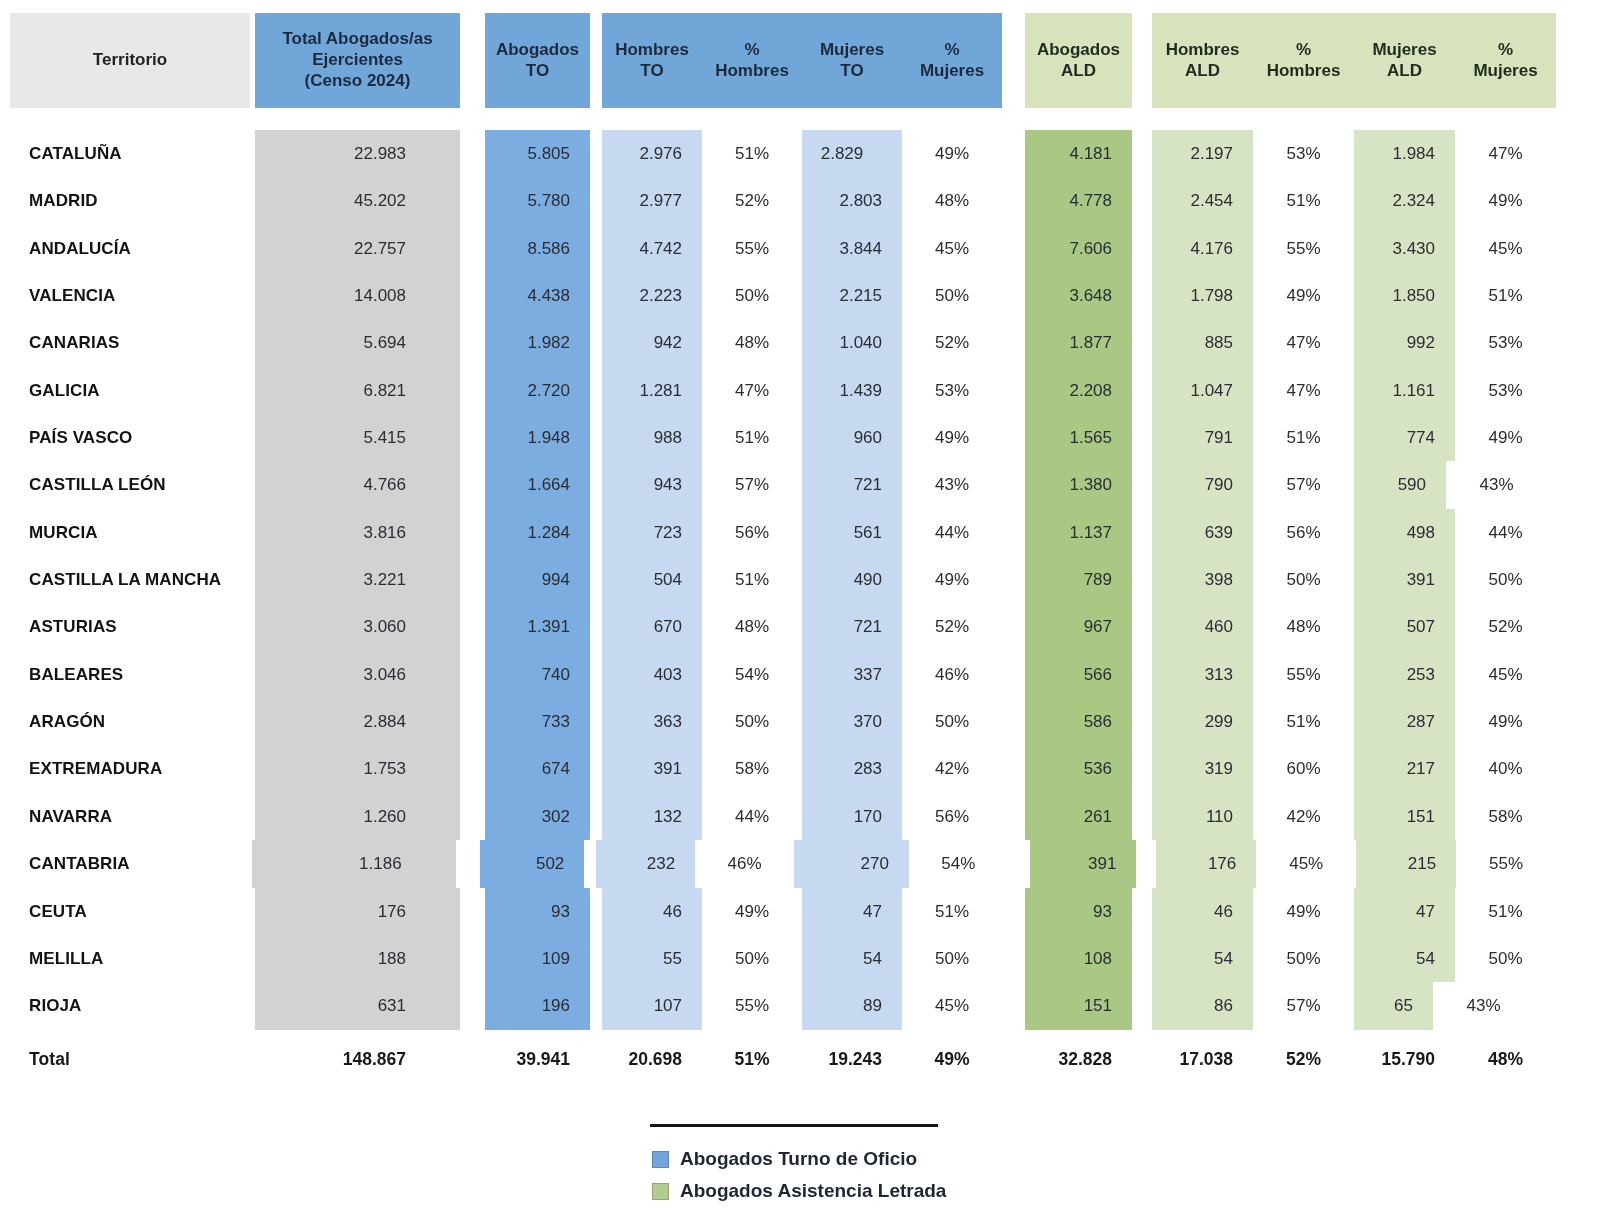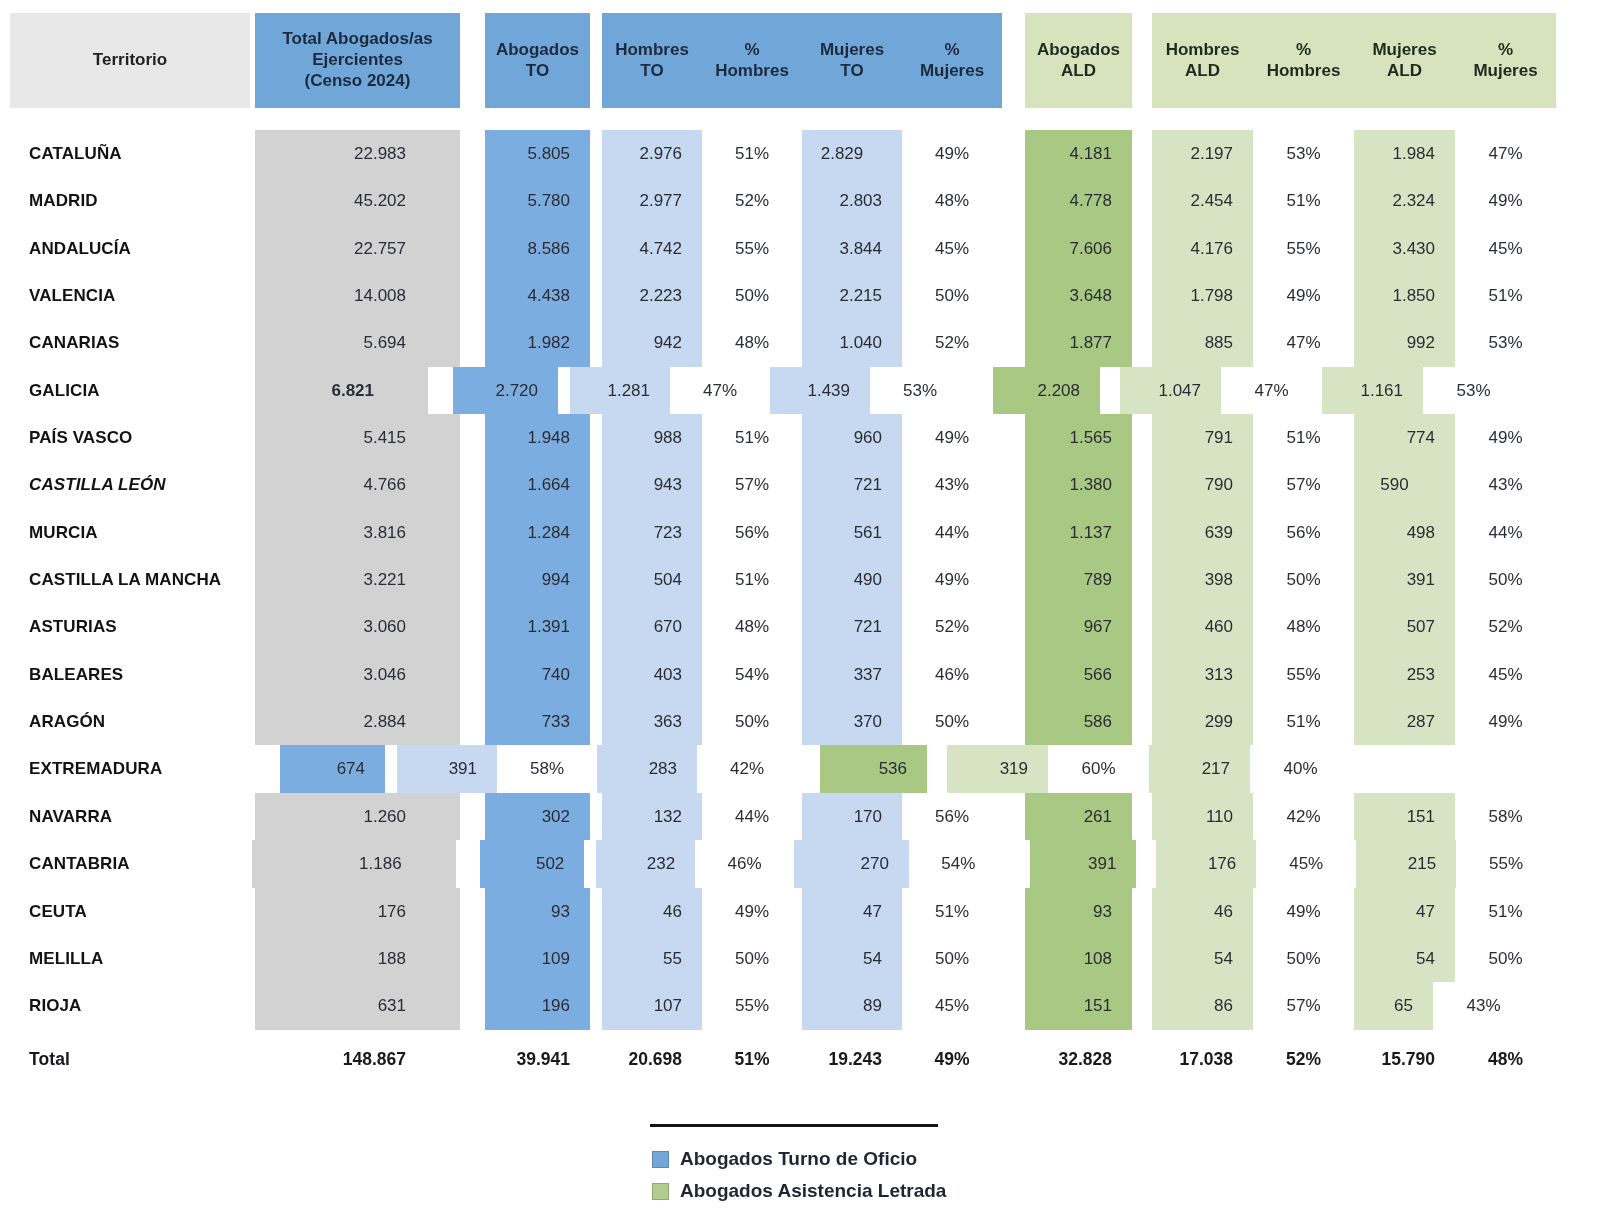--- a/index.html
+++ b/index.html
@@ -195,21 +195,21 @@
           <div class="cell band-green pr20" style="width: 107px;">1.877</div>
           <div class="gap" style="width: 20px;"></div>
           <div class="cell band-lgreen pr20" style="width: 101px;">885</div>
           <div class="cell pct" style="width: 101px;">47%</div>
           <div class="cell band-lgreen pr20" style="width: 101px;">992</div>
           <div class="cell pct" style="width: 101px;">53%</div>
         </div>
         <div class="row">
           <div class="cell label" style="width: 240px;">GALICIA</div>
           <div class="gap" style="width: 5px;"></div>
-          <div class="cell band-gray pr54" style="width: 173px; font-weight: bold;">6.821</div>
+          <div class="cell band-gray pr54" style="width: 205px;">6.821</div>
           <div class="gap" style="width: 25px;"></div>
           <div class="cell band-blue pr20" style="width: 105px;">2.720</div>
           <div class="gap" style="width: 12px;"></div>
           <div class="cell band-lblue pr20" style="width: 100px;">1.281</div>
           <div class="cell pct" style="width: 100px;">47%</div>
           <div class="cell band-lblue pr20" style="width: 100px;">1.439</div>
           <div class="cell pct" style="width: 100px;">53%</div>
           <div class="gap" style="width: 23px;"></div>
           <div class="cell band-green pr20" style="width: 107px;">2.208</div>
           <div class="gap" style="width: 20px;"></div>
@@ -231,36 +231,36 @@
           <div class="cell pct" style="width: 100px;">49%</div>
           <div class="gap" style="width: 23px;"></div>
           <div class="cell band-green pr20" style="width: 107px;">1.565</div>
           <div class="gap" style="width: 20px;"></div>
           <div class="cell band-lgreen pr20" style="width: 101px;">791</div>
           <div class="cell pct" style="width: 101px;">51%</div>
           <div class="cell band-lgreen pr20" style="width: 101px;">774</div>
           <div class="cell pct" style="width: 101px;">49%</div>
         </div>
         <div class="row">
-          <div class="cell label" style="width: 240px; font-style: italic;">CASTILLA LEÓN</div>
+          <div class="cell label" style="width: 240px;">CASTILLA LEÓN</div>
           <div class="gap" style="width: 5px;"></div>
           <div class="cell band-gray pr54" style="width: 205px;">4.766</div>
           <div class="gap" style="width: 25px;"></div>
           <div class="cell band-blue pr20" style="width: 105px;">1.664</div>
           <div class="gap" style="width: 12px;"></div>
           <div class="cell band-lblue pr20" style="width: 100px;">943</div>
           <div class="cell pct" style="width: 100px;">57%</div>
           <div class="cell band-lblue pr20" style="width: 100px;">721</div>
           <div class="cell pct" style="width: 100px;">43%</div>
           <div class="gap" style="width: 23px;"></div>
           <div class="cell band-green pr20" style="width: 107px;">1.380</div>
           <div class="gap" style="width: 20px;"></div>
           <div class="cell band-lgreen pr20" style="width: 101px;">790</div>
           <div class="cell pct" style="width: 101px;">57%</div>
-          <div class="cell band-lgreen pr20" style="width: 101px; text-align: center;">590</div>
+          <div class="cell band-lgreen pr20" style="width: 92px;">590</div>
           <div class="cell pct" style="width: 101px;">43%</div>
         </div>
         <div class="row">
           <div class="cell label" style="width: 240px;">MURCIA</div>
           <div class="gap" style="width: 5px;"></div>
           <div class="cell band-gray pr54" style="width: 205px;">3.816</div>
           <div class="gap" style="width: 25px;"></div>
           <div class="cell band-blue pr20" style="width: 105px;">1.284</div>
           <div class="gap" style="width: 12px;"></div>
           <div class="cell band-lblue pr20" style="width: 100px;">723</div>
@@ -347,20 +347,21 @@
           <div class="cell band-green pr20" style="width: 107px;">586</div>
           <div class="gap" style="width: 20px;"></div>
           <div class="cell band-lgreen pr20" style="width: 101px;">299</div>
           <div class="cell pct" style="width: 101px;">51%</div>
           <div class="cell band-lgreen pr20" style="width: 101px;">287</div>
           <div class="cell pct" style="width: 101px;">49%</div>
         </div>
         <div class="row">
           <div class="cell label" style="width: 240px;">EXTREMADURA</div>
           <div class="gap" style="width: 5px;"></div>
+          <div class="cell band-gray pr54" style="width: 205px;">1.753</div>
           <div class="gap" style="width: 25px;"></div>
           <div class="cell band-blue pr20" style="width: 105px;">674</div>
           <div class="gap" style="width: 12px;"></div>
           <div class="cell band-lblue pr20" style="width: 100px;">391</div>
           <div class="cell pct" style="width: 100px;">58%</div>
           <div class="cell band-lblue pr20" style="width: 100px;">283</div>
           <div class="cell pct" style="width: 100px;">42%</div>
           <div class="gap" style="width: 23px;"></div>
           <div class="cell band-green pr20" style="width: 107px;">536</div>
           <div class="gap" style="width: 20px;"></div>

